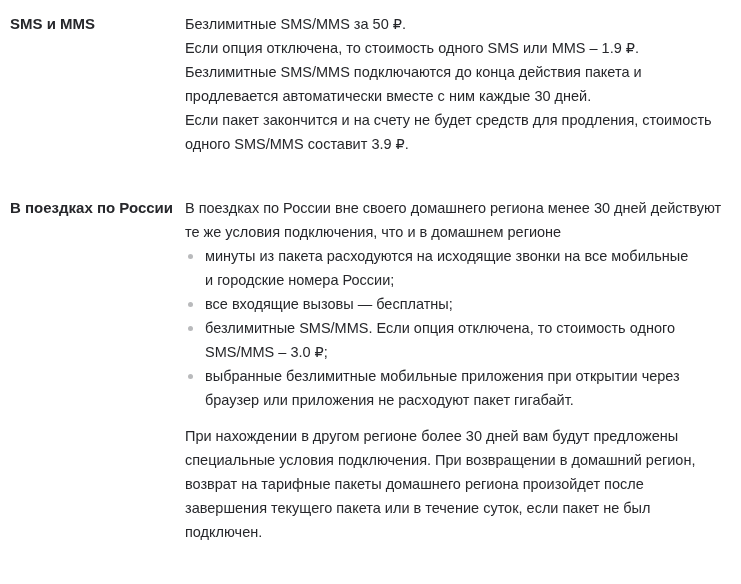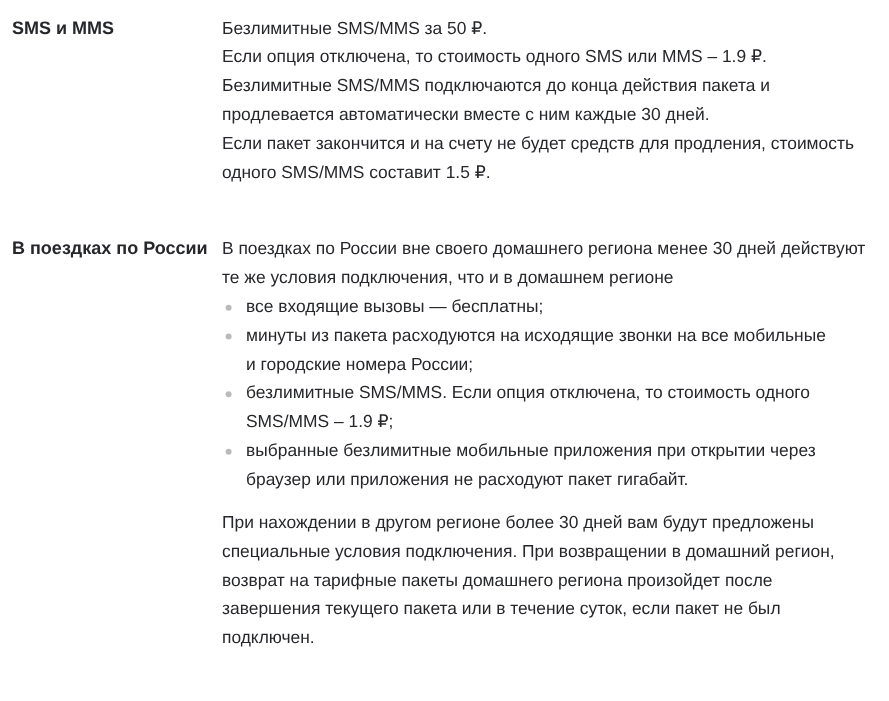--- a/index.html
+++ b/index.html
@@ -50,53 +50,53 @@
     <h3 class="label">SMS и MMS</h3>
     <div class="content">
       <div class="para">
         <span class="line">Безлимитные SMS/MMS за 50 ₽.</span>
         <span class="line">Если опция отключена, то стоимость одного SMS или MMS – 1.9 ₽.</span>
       </div>
       <div class="para">
         <span class="line">Безлимитные SMS/MMS подключаются до конца действия пакета и</span>
         <span class="line">продлевается автоматически вместе с ним каждые 30 дней.</span>
         <span class="line">Если пакет закончится и на счету не будет средств для продления, стоимость</span>
-        <span class="line">одного SMS/MMS составит 1.5 ₽.</span>
+        <span class="line">одного SMS/MMS составит 3.9 ₽.</span>
       </div>
     </div>
   </section>
 
   <section class="row">
     <h3 class="label">В поездках по России</h3>
     <div class="content">
 
       <div class="para">
         <span class="line">В поездках по России вне своего домашнего региона менее 30 дней действуют</span>
         <span class="line">те же условия подключения, что и в домашнем регионе</span>
       </div>
 
       <ul class="bullets">
         <li>
           <span class="dot"></span>
           <span class="li-text">
-            <span class="line">все входящие вызовы — бесплатны;</span>
-          </span>
-        </li>
-        <li>
-          <span class="dot"></span>
-          <span class="li-text">
             <span class="line">минуты из пакета расходуются на исходящие звонки на все мобильные</span>
             <span class="line">и городские номера России;</span>
           </span>
         </li>
         <li>
           <span class="dot"></span>
           <span class="li-text">
+            <span class="line">все входящие вызовы — бесплатны;</span>
+          </span>
+        </li>
+        <li>
+          <span class="dot"></span>
+          <span class="li-text">
             <span class="line">безлимитные SMS/MMS. Если опция отключена, то стоимость одного</span>
-            <span class="line">SMS/MMS – 1.9 ₽;</span>
+            <span class="line">SMS/MMS – 3.0 ₽;</span>
           </span>
         </li>
         <li>
           <span class="dot"></span>
           <span class="li-text">
             <span class="line">выбранные безлимитные мобильные приложения при открытии через</span>
             <span class="line">браузер или приложения не расходуют пакет гигабайт.</span>
           </span>
         </li>
       </ul>

